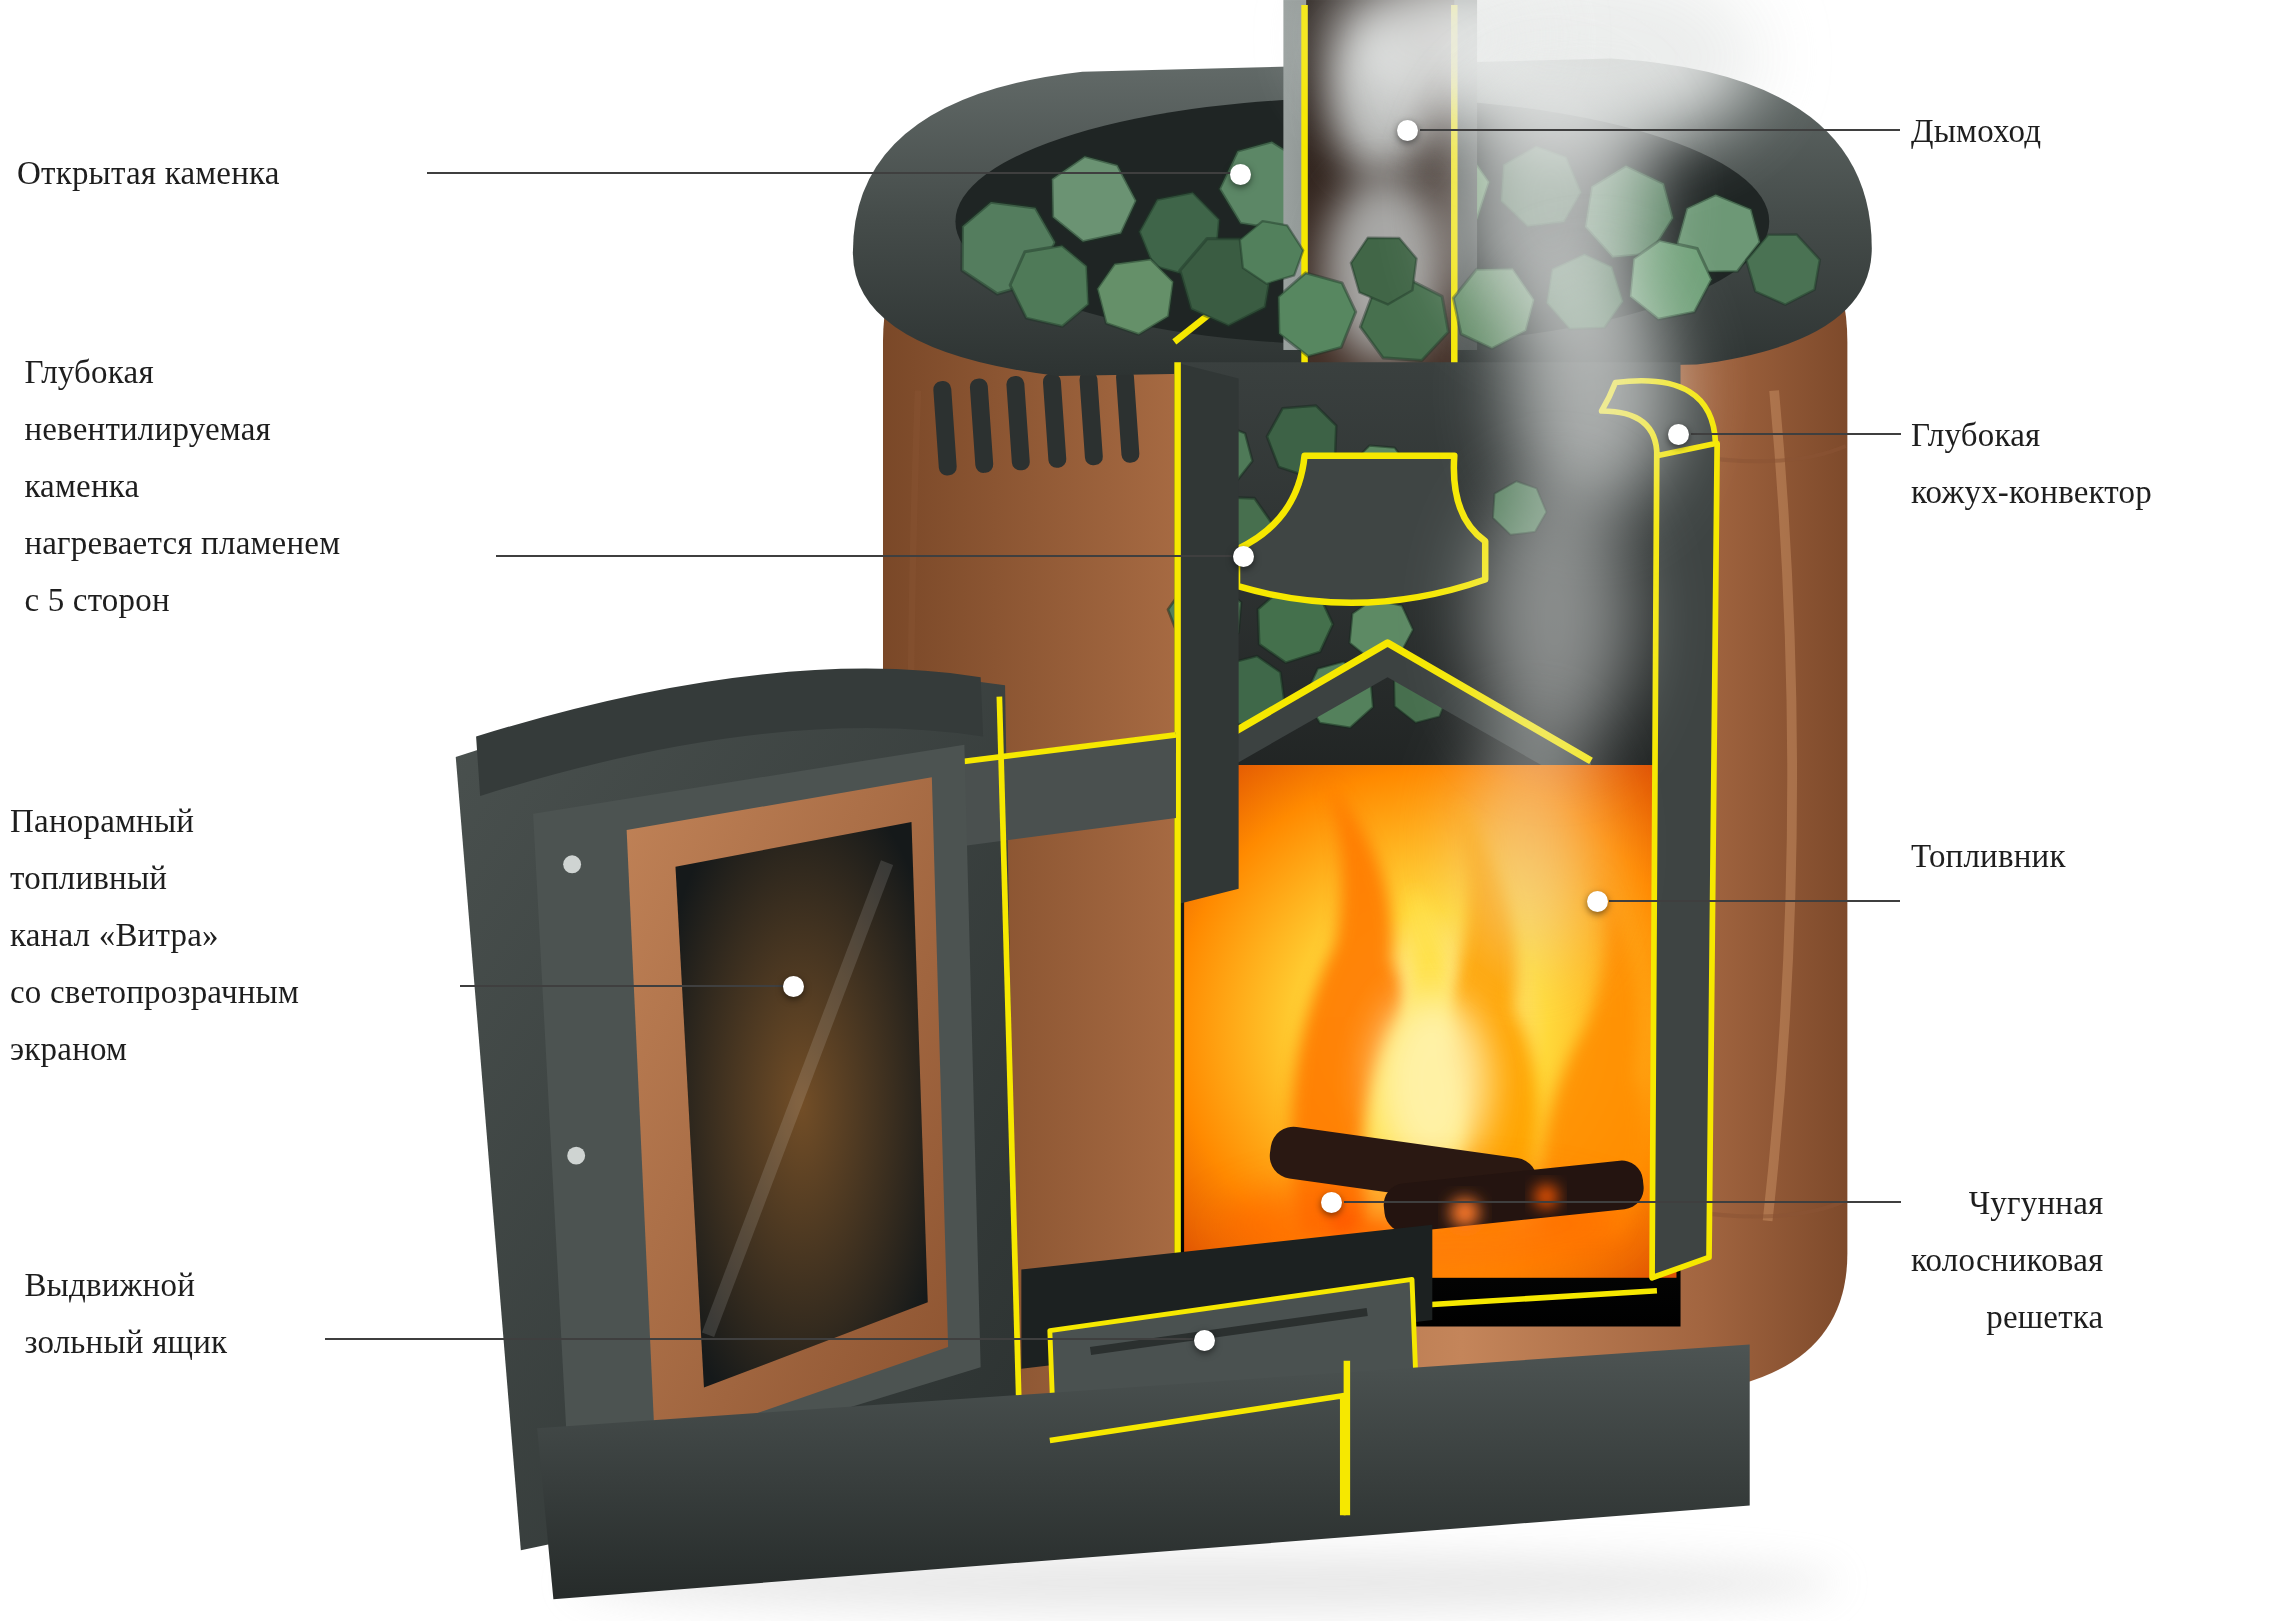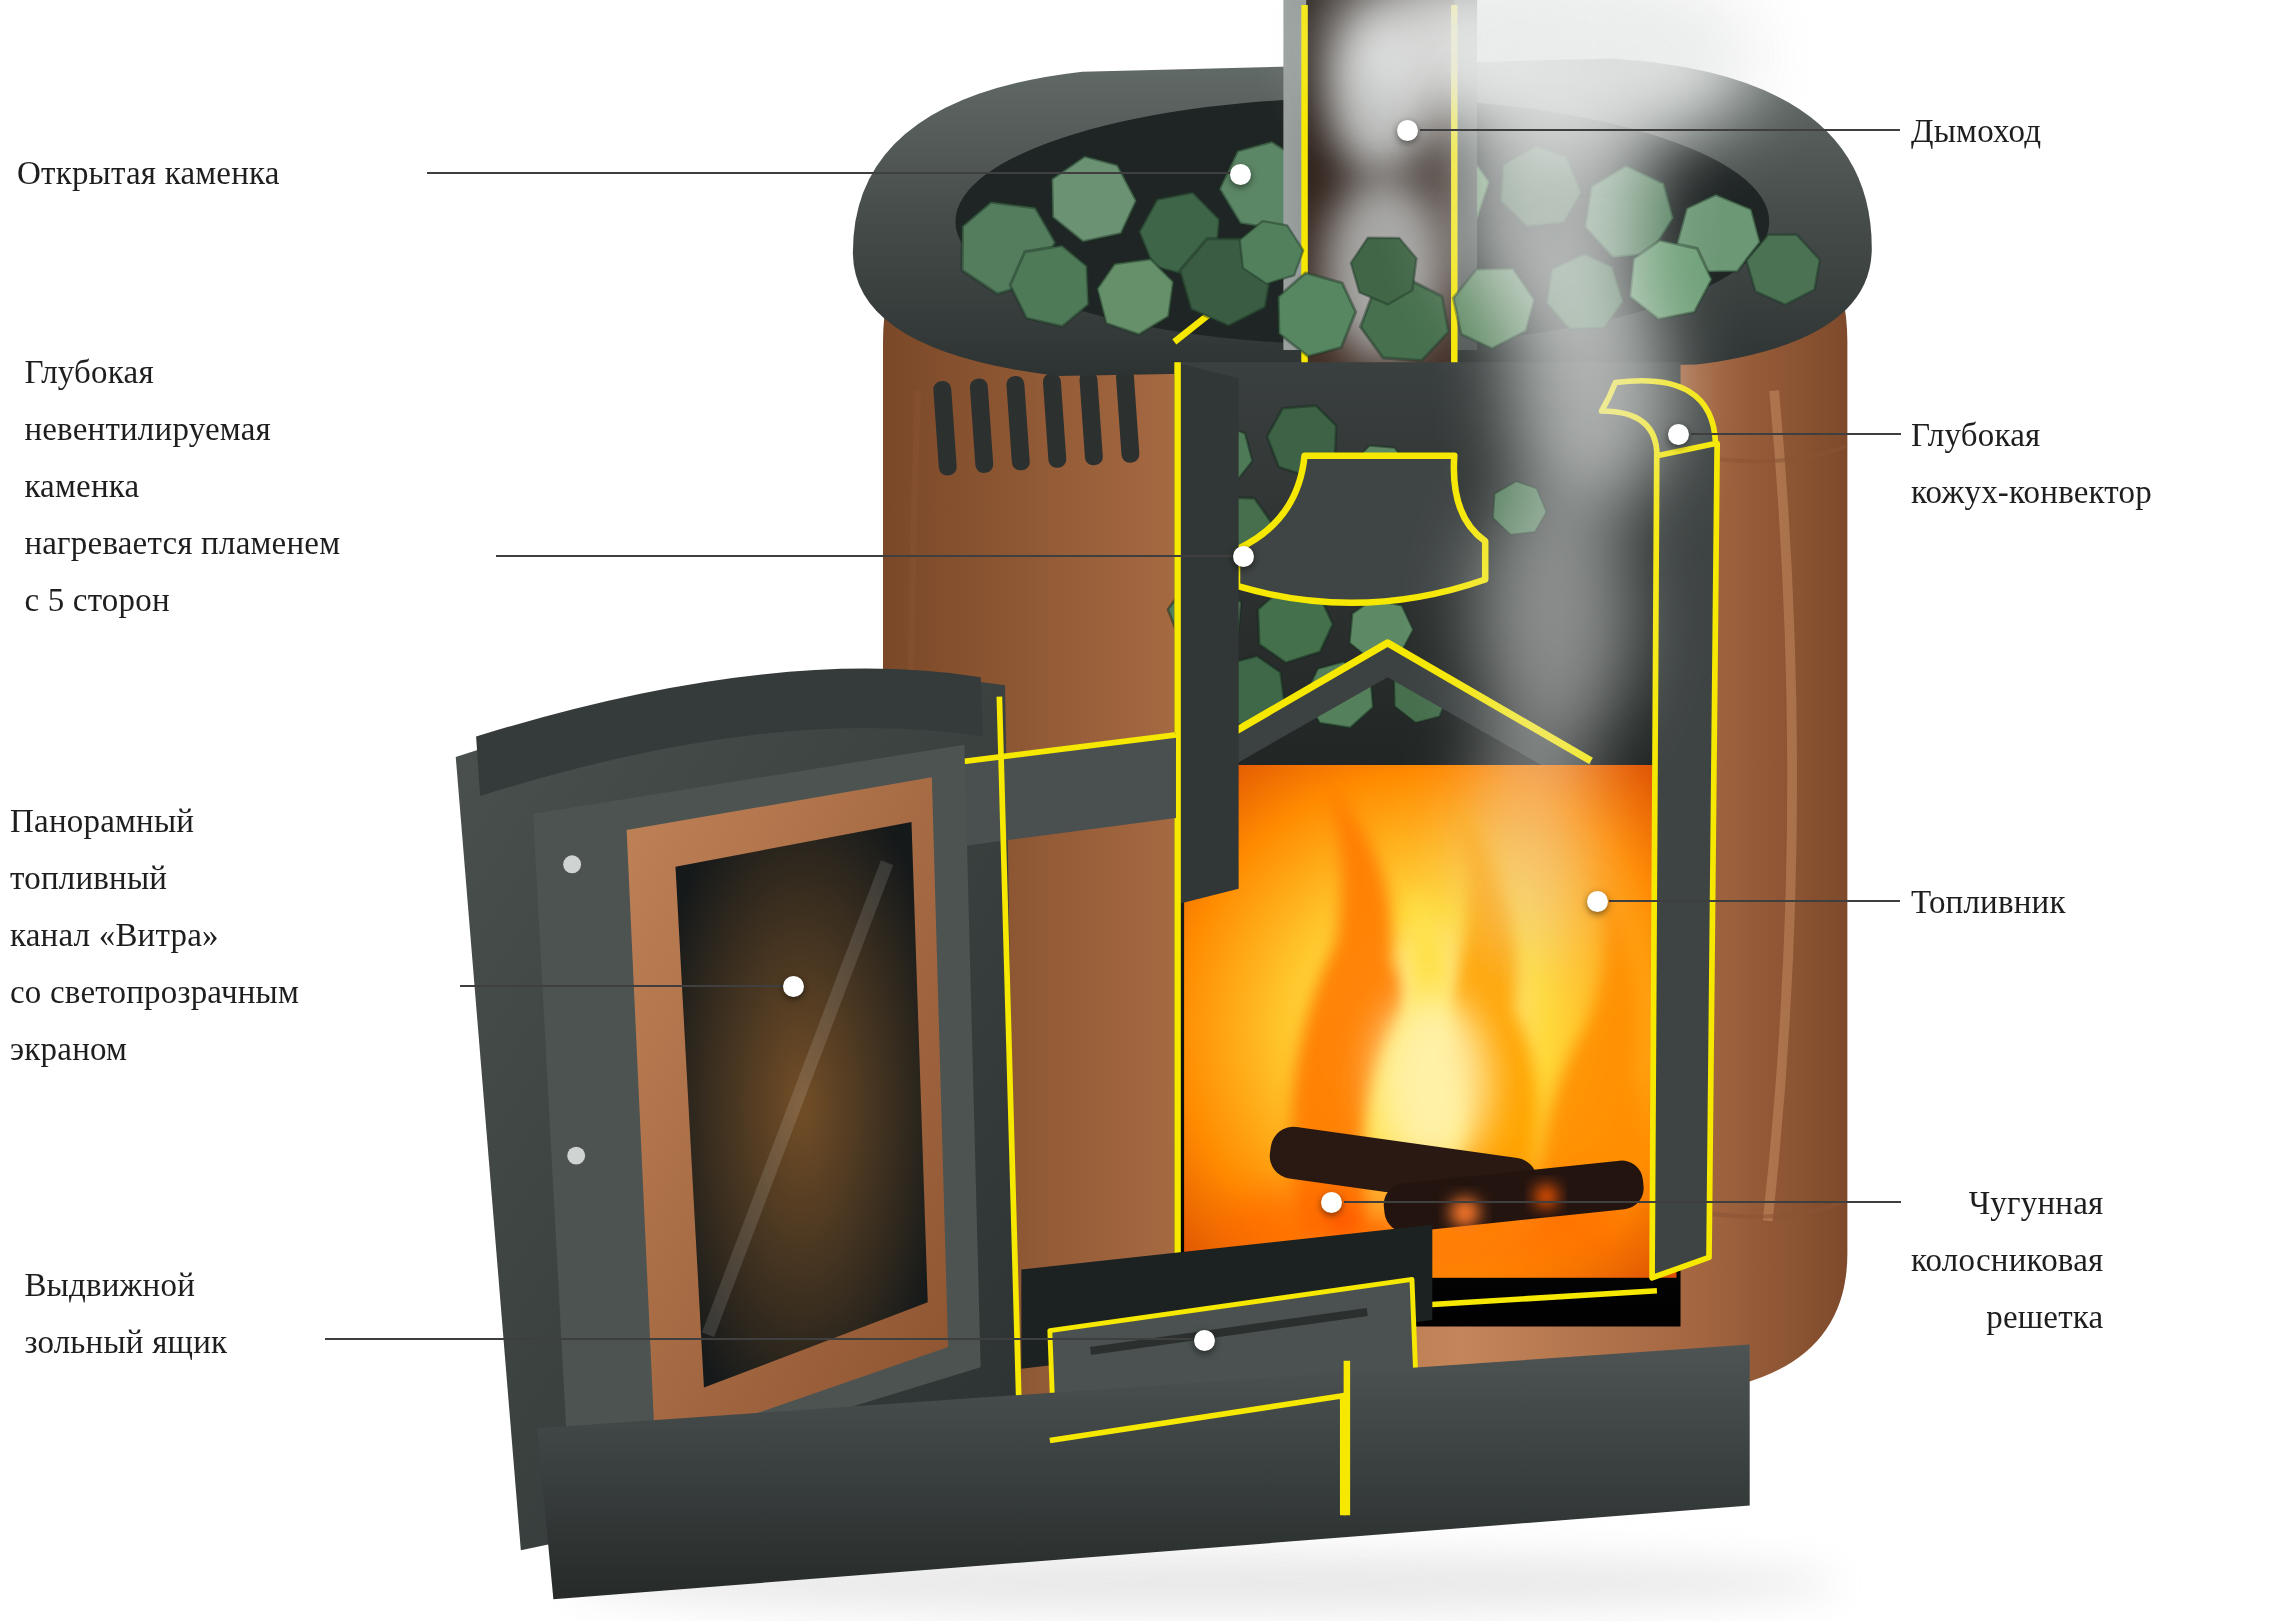--- a/index.html
+++ b/index.html
@@ -301,21 +301,21 @@
   </div>
 
   <div>
     <span class="callout-text" style="left:1911px;top:407px;">Глубокая
 кожух-конвектор</span>
     <div class="leader" style="left:1691px;top:433px;width:210px;"></div>
     <div class="dot" style="left:1668px;top:424px;"></div>
   </div>
 
   <div>
-    <span class="callout-text" style="left:1911px;top:874px;">Топливник</span>
+    <span class="callout-text" style="left:1911px;top:828px;">Топливник</span>
     <div class="leader" style="left:1609px;top:900px;width:291px;"></div>
     <div class="dot" style="left:1587px;top:891px;"></div>
   </div>
 
   <div>
     <span class="callout-text" style="left:1911px;top:1175px;text-align:right;">Чугунная
 колосниковая
 решетка</span>
     <div class="leader" style="left:1344px;top:1201px;width:557px;"></div>
     <div class="dot" style="left:1321px;top:1192px;"></div>

